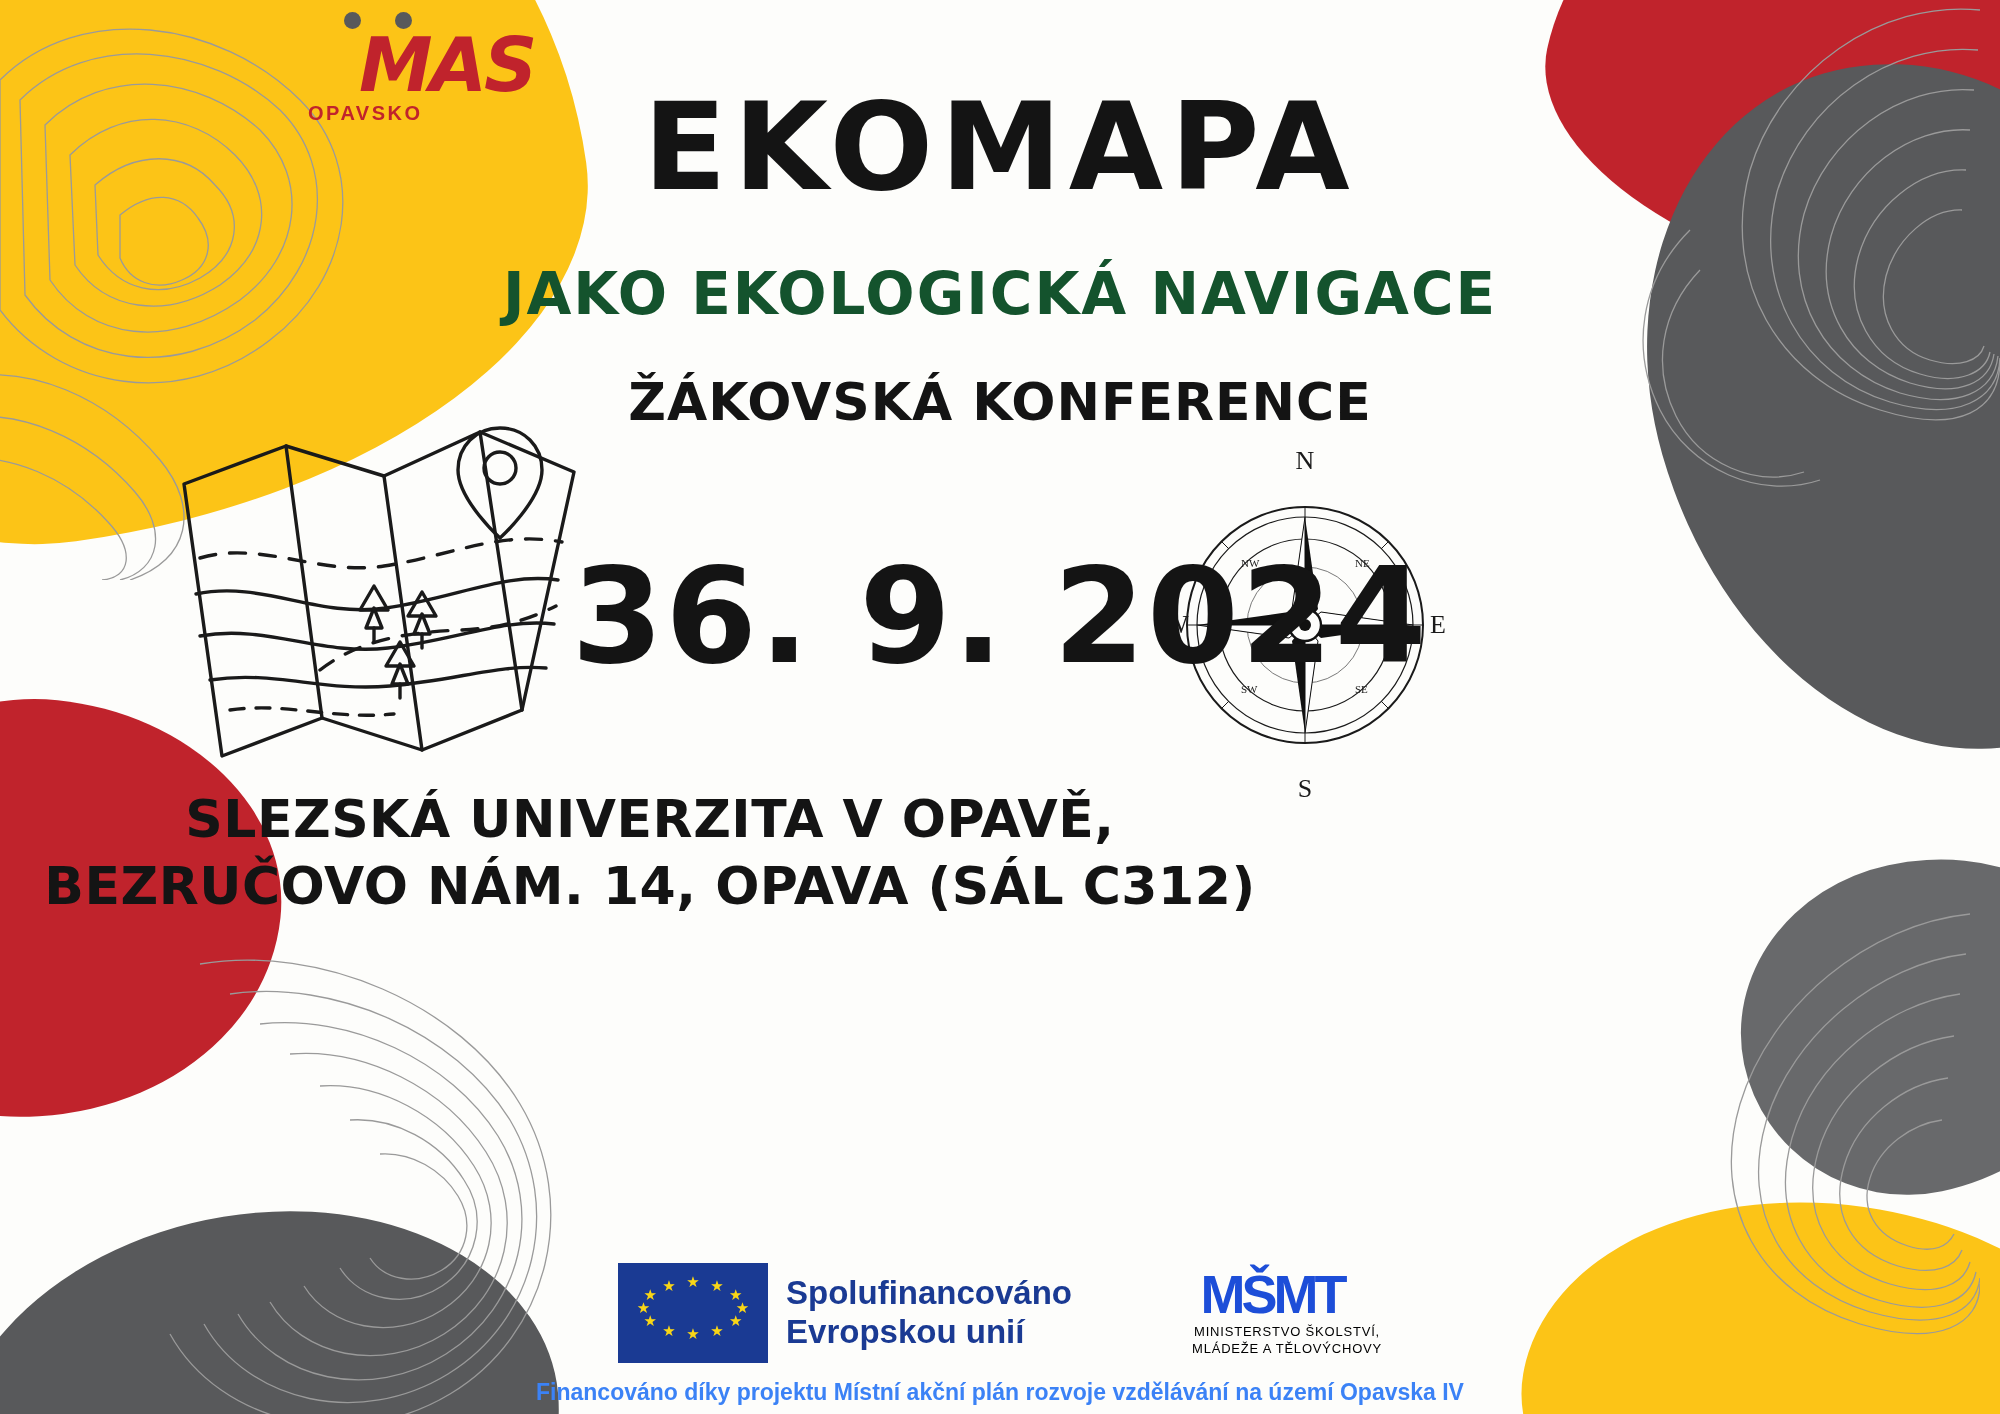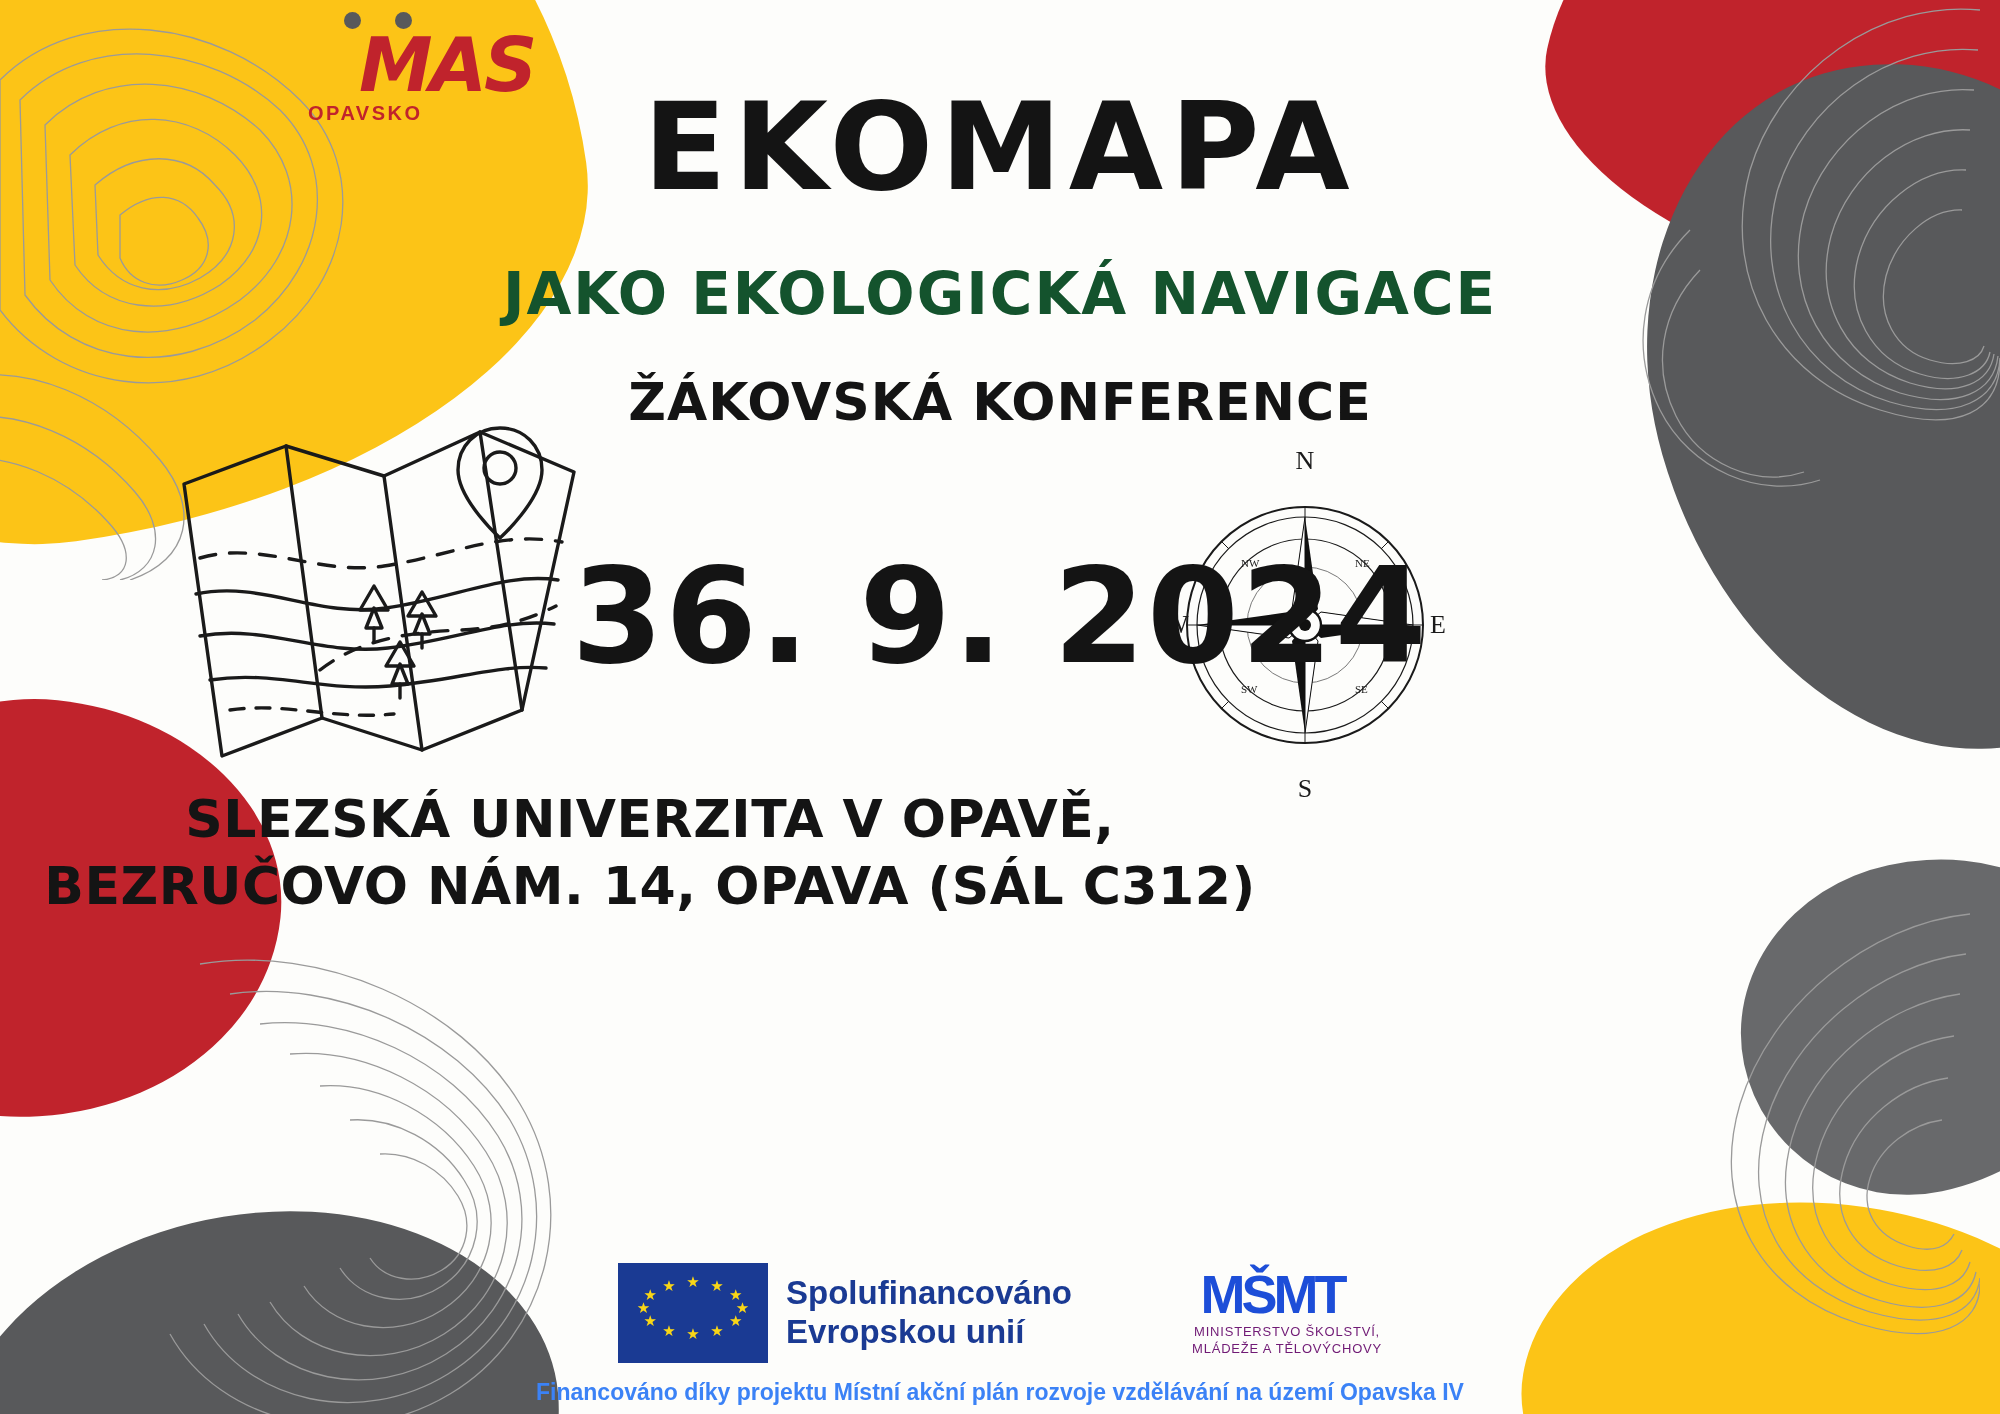--- a/index.html
+++ b/index.html
@@ -277,21 +277,21 @@
     font-weight: bold;
     font-size: 54px;
     letter-spacing: -4px;
     color: #1d4ed8;
     line-height: 0.95;
   }
   .msmt-text {
     font-family: "Liberation Sans", sans-serif;
     font-size: 13px;
     letter-spacing: 0.8px;
-    color: #701a75;
+    color: #000000;
     text-align: center;
     line-height: 1.25;
     margin-top: 4px;
     margin-left: 30px;
   }
   .fund-line {
     margin-top: 16px;
     font-family: "Liberation Sans", sans-serif;
     font-weight: bold;
     font-size: 23px;

